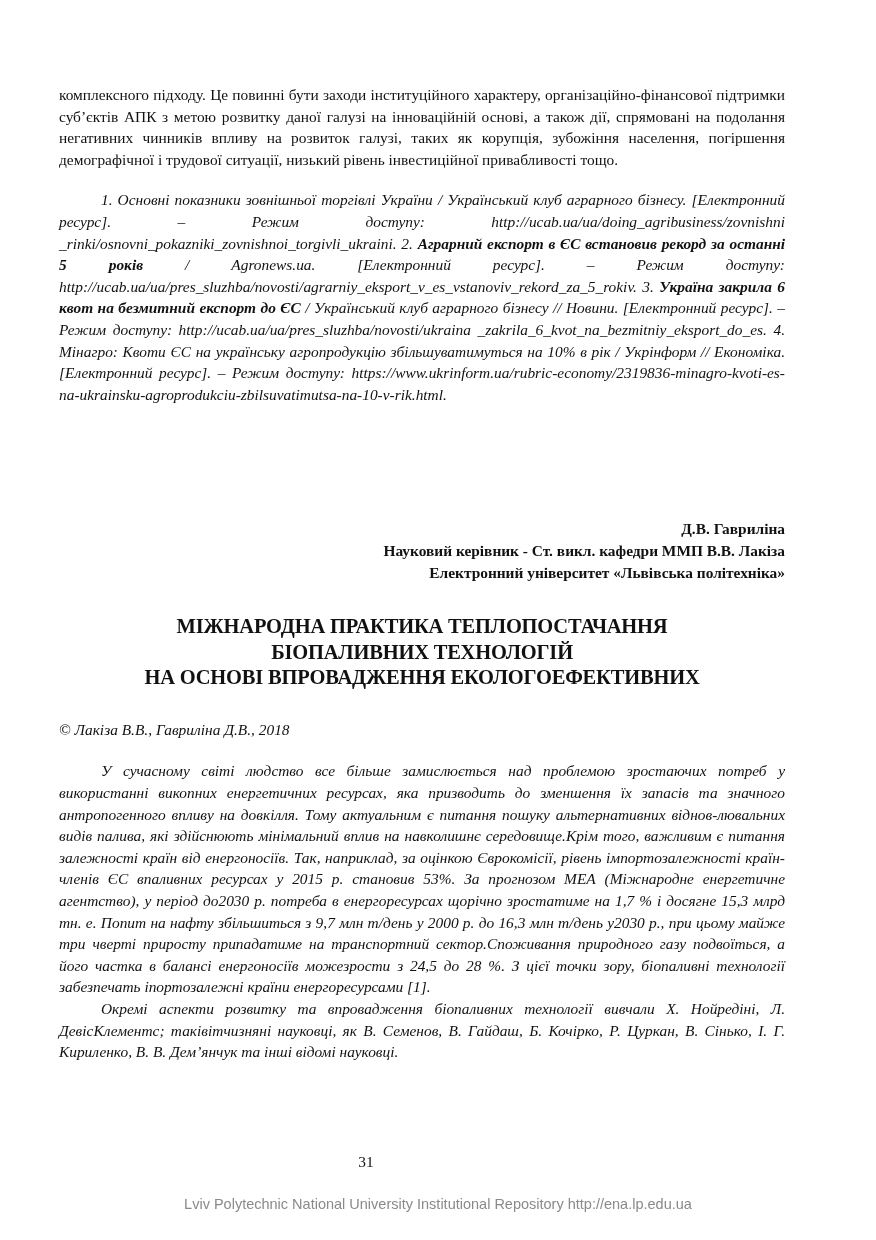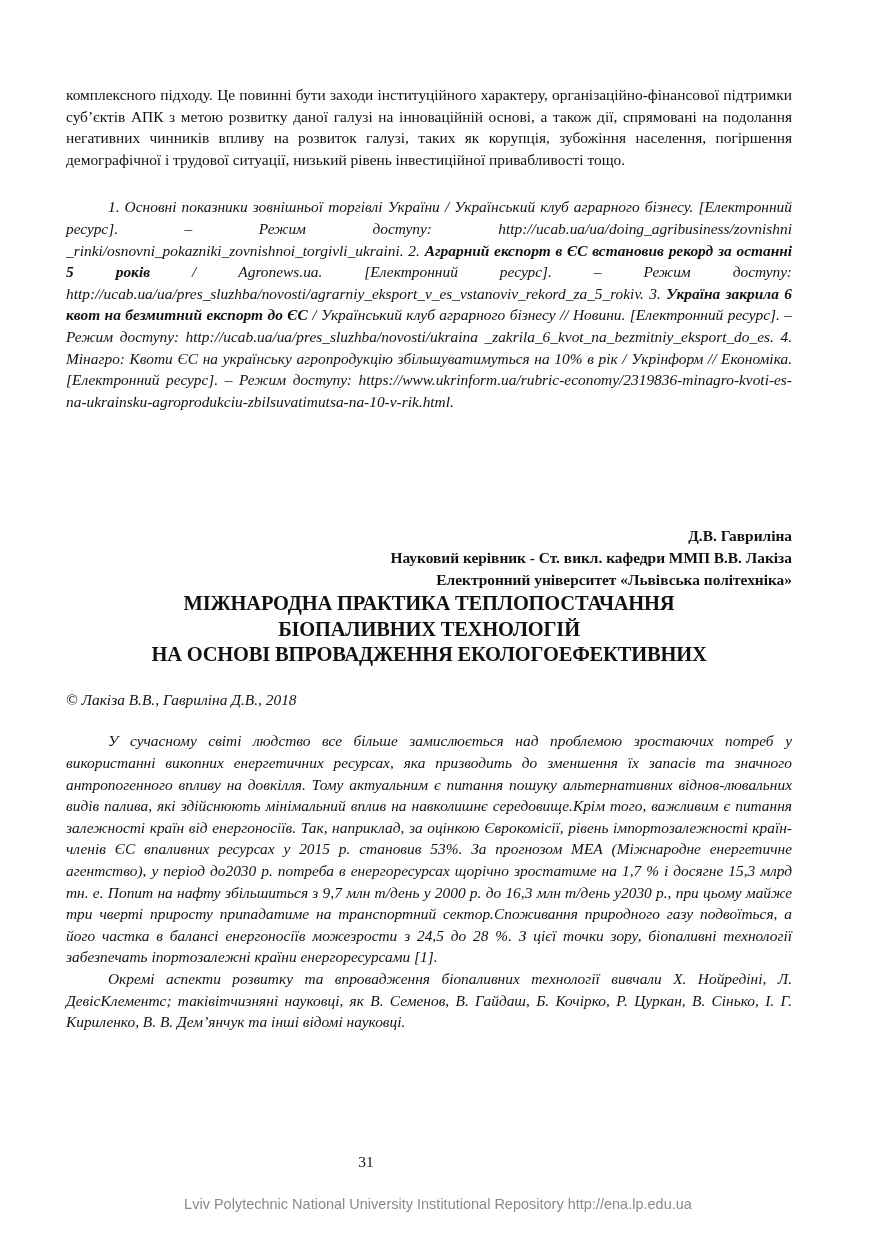--- a/index.html
+++ b/index.html
@@ -1,32 +1,32 @@
 <!DOCTYPE html>
 <html><head>
   <meta charset="utf-8">
   <style>
     html, body { margin: 0; padding: 0; background: #ffffff; }
     body { width: 876px; height: 1240px; position: relative; overflow: hidden; }
     .page {
-      position: absolute; left: 66px; top: 84px; width: 726px;
+      position: absolute; left: 59px; top: 84px; width: 726px;
       font-family: "Liberation Serif", serif; font-size: 15.4px; line-height: 21.6px; color: #111;
     }
     p { margin: 0; text-align: justify; }
     .indent { text-indent: 42px; }
-    .refs { margin-top: 26px; font-style: italic; }
+    .refs { margin-top: 19px; font-style: italic; }
     .refs b { font-weight: bold; }
     .author-block { margin-top: 113px; text-align: right; }
     .author-block div { line-height: 22px; }
     .bold { font-weight: bold; }
     .title {
-      text-align: center; font-weight: bold; font-size: 20.5px; line-height: 25.5px;
+      margin-top: 30px; text-align: center; font-weight: bold; font-size: 20.5px; line-height: 25.5px;
       letter-spacing: -0.2px;
     }
-    .copyright { margin-top: 21px; font-style: italic; }
+    .copyright { margin-top: 28px; font-style: italic; }
     .body-text { margin-top: 20px; font-style: italic; }
     .page-number {
       position: absolute; left: 0; width: 732px; top: 1153px; text-align: center;
       font-family: "Liberation Serif", serif; font-size: 15.4px; color: #111;
     }
     .repository {
       position: absolute; left: 0; width: 876px; top: 1196px; text-align: center;
       font-family: "Liberation Sans", sans-serif; font-size: 14.5px; color: #8a8a8a;
     }
   </style>

